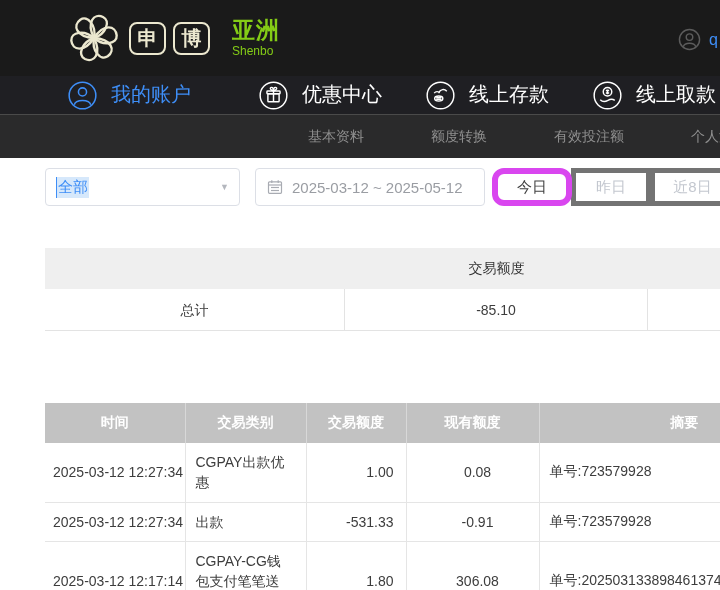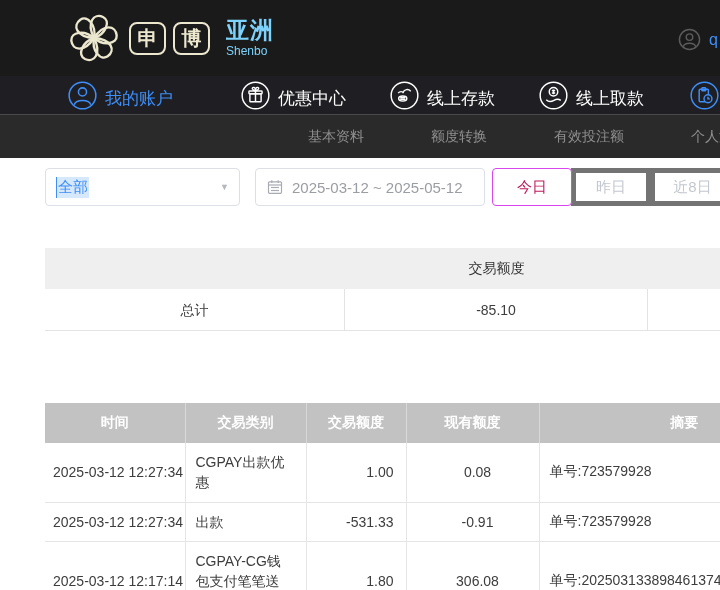--- a/index.html
+++ b/index.html
@@ -7,31 +7,31 @@
     font-family:"Liberation Sans","DejaVu Sans",sans-serif; }
   .page { position:relative; width:720px; height:590px; overflow:hidden; }
 
   
   .topbar { position:absolute; left:0; top:0; width:720px; height:76px; background:#1a1a1a; }
   .logo-wrap { position:absolute; left:66px; top:10px; display:flex; align-items:center; }
   .logo-flower { width:56px; height:56px; }
   .logo-box { width:37px; height:33px; border:2px solid #ece8cf; border-radius:8px;
     color:#ece8cf; font-size:20px; font-weight:bold; display:flex; align-items:center;
     justify-content:center; margin-left:7px; }
-  .logo-region { margin-left:16px; color:#7dd3fc; line-height:1; }
+  .logo-region { margin-left:22px; color:#84cc16; line-height:1; }
   .logo-region .cn { font-size:23px; font-weight:bold; letter-spacing:1px; }
   .logo-region .en { font-size:12px; margin-top:3px; }
   .userbar { position:absolute; right:2px; top:28px; display:flex; align-items:center; gap:8px; }
   .userbar svg { width:23px; height:23px; }
   .username { color:#3e8ef7; font-size:16px; white-space:nowrap; }
 
   
   .mainnav { position:absolute; left:0; top:76px; width:720px; height:38px; background:#1f1f23;
     display:flex; align-items:center; }
-  .nav-item { display:flex; align-items:flex-end; gap:8px; color:#ffffff; font-size:17px;
+  .nav-item { display:flex; align-items:flex-start; gap:14px; color:#ffffff; font-size:20px;
     white-space:nowrap; cursor:pointer; }
   .nav-item.active { color:#3e8ef7; }
   .nav-item svg { width:29px; height:29px; }
   .nav-item:nth-child(1){ margin-left:68px; }
   .nav-item:nth-child(2){ margin-left:68px; }
   .nav-item:nth-child(3){ margin-left:44px; }
   .nav-item:nth-child(4){ margin-left:44px; }
   .nav-item:nth-child(5){ margin-left:46px; }
 
   
@@ -52,21 +52,21 @@
   .date-box { position:absolute; left:255px; top:10px; width:230px; height:38px;
     border:1px solid #dcdfe6; border-radius:4px; background:#fff; display:flex;
     align-items:center; padding:0 11px; gap:9px; cursor:pointer; }
   .date-box svg { width:16px; height:16px; }
   .date-text { color:#9a9da3; font-size:15px; white-space:nowrap; }
   .quick-group { position:absolute; left:492px; top:10px; display:flex; }
   .quick-btn { height:38px; width:80px; background:#fff; border:5px solid #737373;
     color:#c3c7cf; font-size:15px; display:flex; align-items:center; justify-content:center;
     cursor:pointer; }
   .quick-btn + .quick-btn { margin-left:-1px; }
-  .quick-btn.active { border:1px solid #d946ef; color:#be185d; border-radius:4px; z-index:2; }
+  .quick-btn.active { border:6px solid #d946ef; color:#404040; border-radius:12px; z-index:2; }
   .quick-btn:last-child { width:85px; }
 
   
   .summary { position:absolute; left:45px; top:248px; width:830px; }
   .summary-head { display:flex; height:41px; background:#efefef; align-items:center; }
   .summary-head .c1 { width:300px; }
   .summary-head .c2 { width:303px; text-align:center; color:#333; font-size:14px; }
   .summary-row { display:flex; height:42px; align-items:center; border-bottom:1px solid #e3e3e3; }
   .summary-row .c1 { width:300px; text-align:center; color:#3d3d3d; font-size:14px;
     border-right:1px solid #e3e3e3; height:42px; line-height:42px; }

